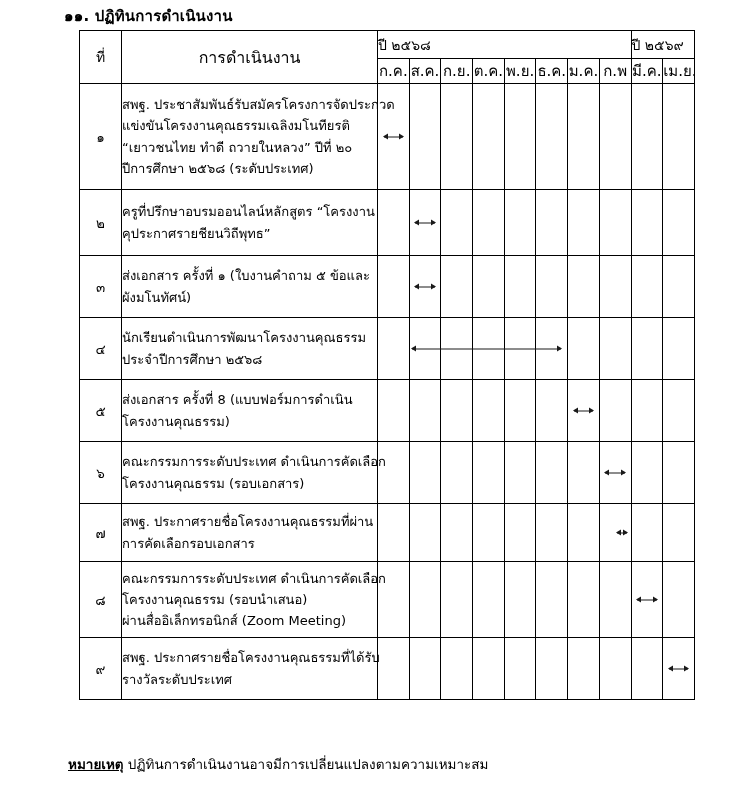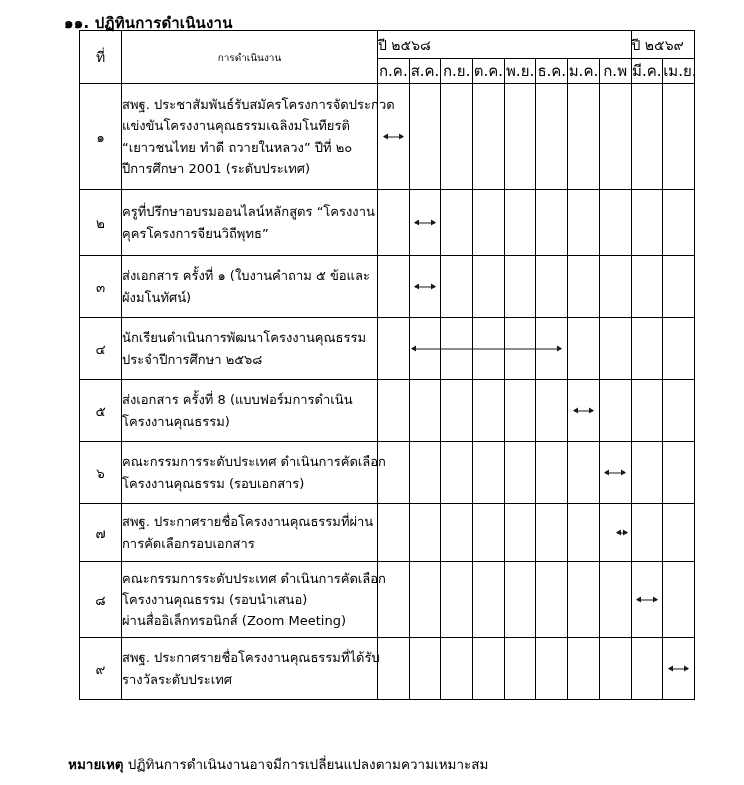--- a/index.html
+++ b/index.html
@@ -17,21 +17,21 @@
   }
   .page {
     position: absolute;
     left: 0; top: 0;
     width: 744px;
     height: 785px;
   }
   .doc-title {
     position: absolute;
     left: 64px;
-    top: 11px;
+    top: 4px;
     font-size: 15px;
     font-weight: bold;
     letter-spacing: 0.2px;
     white-space: nowrap;
   }
   table.calendar {
     position: absolute;
     left: 79px;
     top: 30px;
     width: 616px;
@@ -46,21 +46,21 @@
     vertical-align: middle;
   }
   th.h-no {
     width: 41px;
     text-align: center;
     font-size: 14px;
   }
   th.h-activity {
     width: 255px;
     text-align: center;
-    font-size: 10px;
+    font-size: 16px;
   }
   th.h-year {
     text-align: left;
     font-size: 14px;
     height: 27px;
   }
   th.h-month {
     text-align: center;
     font-size: 15px;
     height: 24px;
@@ -116,20 +116,21 @@
   }
   .note {
     position: absolute;
     left: 68px;
     top: 753px;
     font-size: 13.5px;
     white-space: nowrap;
   }
   .note .note-label {
     font-weight: bold;
+    text-decoration: underline;
   }
 </style>
 </head>
 <body>
 
 <div class="page">
 
   <div class="doc-title">๑๑. ปฏิทินการดำเนินงาน</div>
 
   <table class="calendar">
@@ -153,42 +154,42 @@
         <th class="h-month">เม.ย.</th>
       </tr>
     </thead>
     <tbody id="calendar-body">
         <tr style="height: 106px;">
           <td class="c-no">๑</td>
           <td class="c-activity">
             <span class="line">สพฐ. ประชาสัมพันธ์รับสมัครโครงการจัดประกวด</span>
             <span class="line">แข่งขันโครงงานคุณธรรมเฉลิงมโนทียรติ</span>
             <span class="line">“เยาวชนไทย ทำดี ถวายในหลวง” ปีที่ ๒๐</span>
-            <span class="line">ปีการศึกษา 2001 (ระดับประเทศ)</span>
+            <span class="line">ปีการศึกษา ๒๕๖๘ (ระดับประเทศ)</span>
           </td>
           <td class="c-month">
             <div class="arrow-layer">
               <div class="arrow" style="left: 18%; width: 64%;"></div>
             </div>
           </td>
           <td class="c-month"></td>
           <td class="c-month"></td>
           <td class="c-month"></td>
           <td class="c-month"></td>
           <td class="c-month"></td>
           <td class="c-month"></td>
           <td class="c-month"></td>
           <td class="c-month"></td>
           <td class="c-month"></td>
         </tr>
         <tr style="height: 66px;">
           <td class="c-no">๒</td>
           <td class="c-activity">
             <span class="line">ครูที่ปรึกษาอบรมออนไลน์หลักสูตร “โครงงาน</span>
-            <span class="line">คุครโครงการจียนวิถีพุทธ”</span>
+            <span class="line">คุประกาศรายชียนวิถีพุทธ”</span>
           </td>
           <td class="c-month"></td>
           <td class="c-month">
             <div class="arrow-layer">
               <div class="arrow" style="left: 18%; width: 64%;"></div>
             </div>
           </td>
           <td class="c-month"></td>
           <td class="c-month"></td>
           <td class="c-month"></td>

